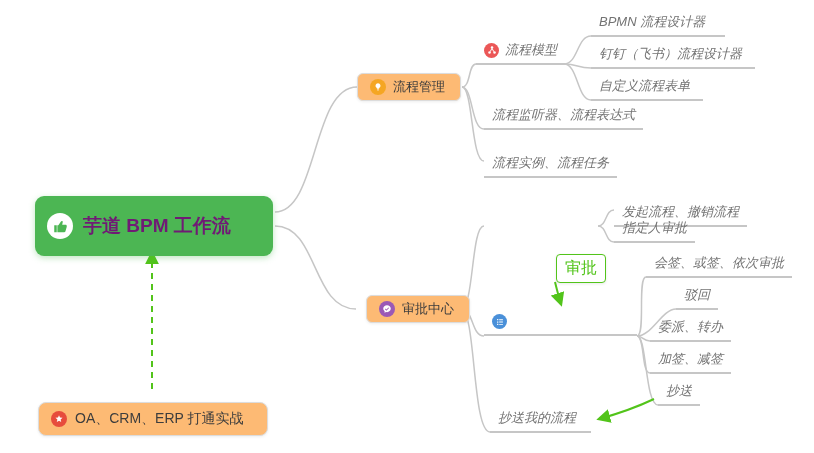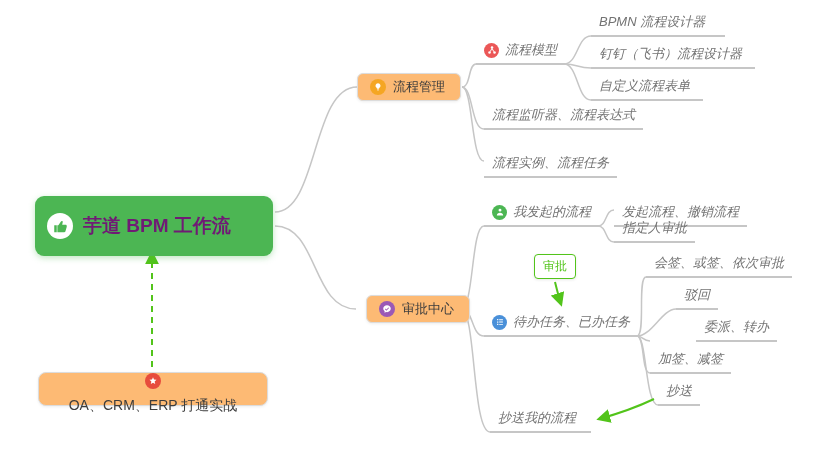--- a/index.html
+++ b/index.html
@@ -35,24 +35,24 @@
   .icon.lg{width:26px;height:26px;background:#fff;}
   .icon.lg svg{width:15px;height:15px;}
   .ic-orange{background:var(--orange,#F5A623);}
   .ic-red{background:var(--red,#EB5757);}
   .ic-green{background:var(--root-green,#4CB653);}
   .ic-blue{background:var(--blue,#4A90D9);}
   .ic-purple{background:var(--purple,#9B59B6);}
   .ic-star{background:var(--star-red,#E74C3C);}
 
   .badge{
-    position:absolute;left:534px;top:254px;box-sizing:border-box;
+    position:absolute;left:556px;top:254px;box-sizing:border-box;
     background:#fff;border:1px solid var(--accent-green,#52C41A);
     color:var(--accent-green,#52C41A);border-radius:4px;padding:3px 8px;
-    font-size:12px;box-shadow:0 1px 3px rgba(0,0,0,.09);
+    font-size:16px;box-shadow:0 1px 3px rgba(0,0,0,.09);
   }
 </style>
 </head>
 <body>
 
 <div class="stage">
 
   <svg class="wires">
     <defs>
       <marker id="arrGreen" viewBox="0 0 10 10" refX="8" refY="5" markerWidth="7" markerHeight="7" orient="auto-start-reverse">
@@ -137,68 +137,59 @@
   <div class="node branch" style="left:366px;top:295px;">
     <span class="icon ic-purple">
       <svg viewBox="0 0 24 24">
           <path fill="#fff" d="M12 3C7 3 3 6.6 3 11c0 2.5 1.3 4.7 3.4 6.2L6 21l3.8-1.7c.7.2 1.4.3 2.2.3 5 0 9-3.6 9-8.6S17 3 12 3z"></path>
           <path fill="#9B59B6" d="M8.5 11l2.2 2.2 4.8-4.8 1.4 1.4-6.2 6.2-3.6-3.6z"></path>
         </svg>
     </span>
     <span>审批中心</span>
   </div>
 
-  <div class="leaf" style="left:484px;top:201px;min-width:114px;">
-    <span class="icon sm ic-green">
-      <svg viewBox="0 0 24 24">
-          <path fill="#fff" d="M12 11a3.5 3.5 0 1 0 0-7 3.5 3.5 0 0 0 0 7zM4.5 20c0-3.6 3.4-6 7.5-6s7.5 2.4 7.5 6v.5h-15z"></path>
-        </svg>
-    </span>
-    <span>我发起的流程</span>
-  </div>
   <div class="leaf" style="left:614px;top:185px;min-width:133px;margin-top:16px;">
     <span>发起流程、撤销流程</span>
   </div>
   <div class="leaf" style="left:614px;top:217px;min-width:81px;">
     <span>指定人审批</span>
   </div>
 
   <div class="badge">
     <span>审批</span>
   </div>
 
   <div class="leaf" style="left:484px;top:311px;min-width:153px;">
     <span class="icon sm ic-blue">
       <svg viewBox="0 0 24 24">
           <path fill="#fff" d="M5 5h3v3H5zM10 5.5h9v2h-9zM5 10.5h3v3H5zM10 11h9v2h-9zM5 16h3v3H5zM10 16.5h9v2h-9z"></path>
         </svg>
     </span>
-    <span>待办任务、已办任务</span>
   </div>
   <div class="leaf" style="left:646px;top:252px;min-width:146px;text-align:center;">
     <span>会签、或签、依次审批</span>
   </div>
   <div class="leaf" style="left:676px;top:284px;min-width:42px;justify-content:flex-end;">
     <span>驳回</span>
   </div>
-  <div class="leaf" style="left:650px;top:316px;min-width:81px;margin-left:46px;">
+  <div class="leaf" style="left:650px;top:316px;min-width:81px;">
     <span>委派、转办</span>
   </div>
   <div class="leaf" style="left:650px;top:348px;min-width:81px;">
     <span>加签、减签</span>
   </div>
   <div class="leaf" style="left:658px;top:380px;min-width:42px;">
     <span>抄送</span>
   </div>
 
   <div class="leaf" style="left:490px;top:407px;min-width:101px;">
     <span>抄送我的流程</span>
   </div>
 
-  <div class="node floating" style="left:38px;top:372px;flex-direction:column;">
+  <div class="node floating" style="left:38px;top:402px;">
     <span class="icon ic-star">
       <svg viewBox="0 0 24 24">
           <path fill="#fff" d="M12 3l2.4 5.6 6.1.5-4.6 4 1.4 6-5.3-3.2L6.7 19l1.4-6-4.6-4 6.1-.5z"></path>
         </svg>
     </span>
     <span>OA、CRM、ERP 打通实战</span>
   </div>
 
 </div>
 

